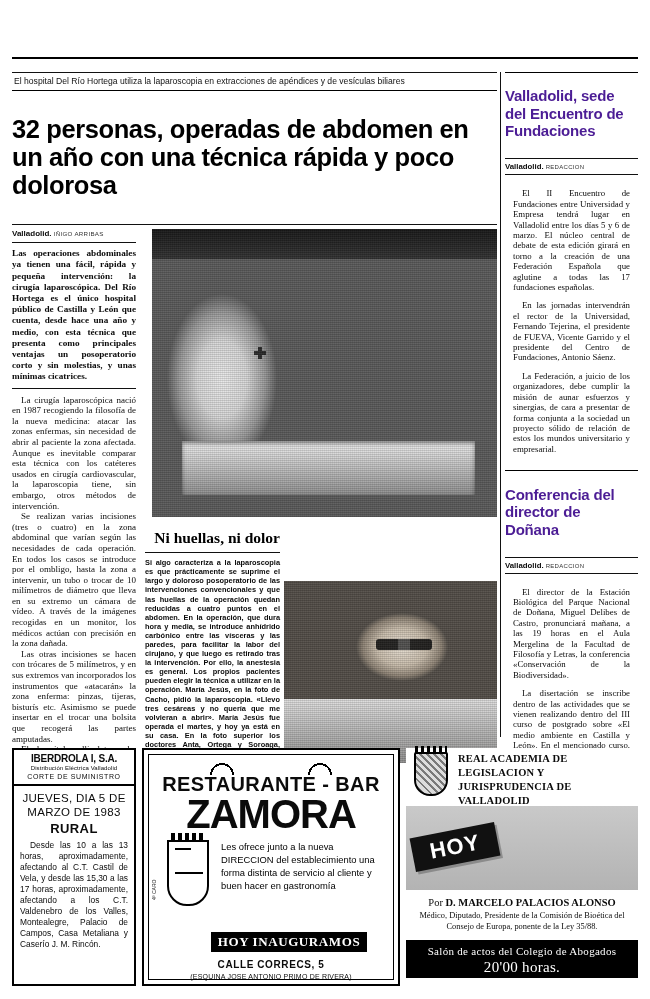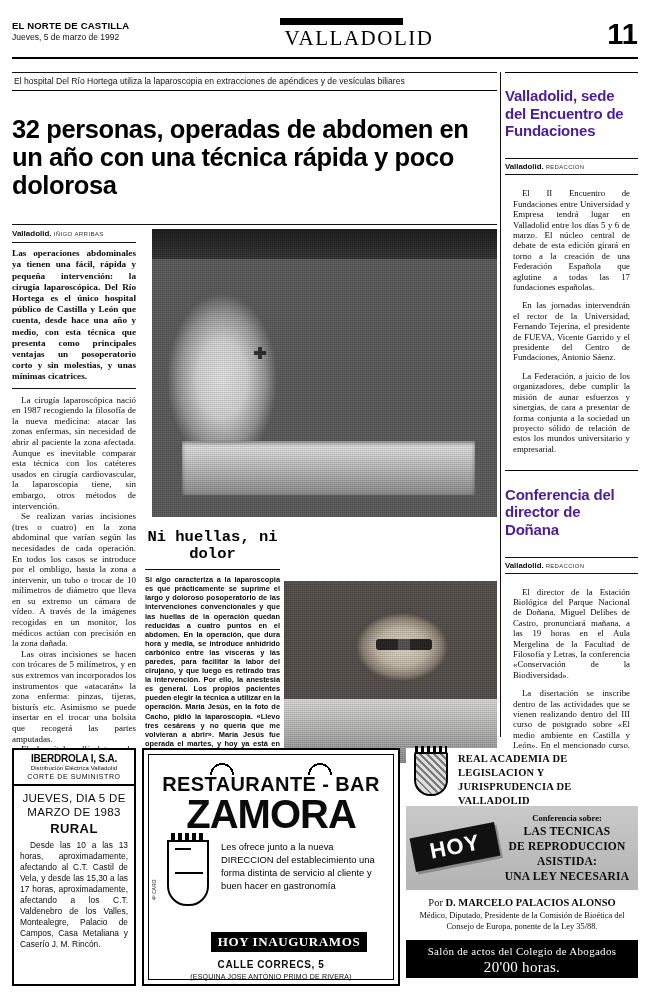--- a/index.html
+++ b/index.html
@@ -92,23 +92,23 @@
   .bodytext {
     font-family:"Liberation Serif", serif;
     font-size:9px; line-height:10.6px;
     text-align:justify;
     hyphens:auto;
   }
   .bodytext p { margin:0; text-indent:9px; }
 
   
   .subhead {
-    font-family:Liberation Mono, monospace;
+    font-family:Liberation Serif, serif;
     font-weight:bold; font-size:15.5px; line-height:17px;
-    text-align:center; color:#000;
+    text-align:right; color:#000;
     padding:4px 0 6px 0;
   }
   .captiontext {
     font-family:"Liberation Sans", sans-serif;
     font-weight:bold;
     font-size:7.4px; line-height:9.1px;
     text-align:justify;
   }
   .captiontext p { margin:0; }
 
@@ -292,29 +292,20 @@
     font-family:"Liberation Serif", serif; font-size:11px; line-height:16px;
     letter-spacing:.3px; padding:3px 0;
   }
   .ram-foot .f2 { font-size:15px; }
 </style>
 </head>
 <body>
 
 <div class="page">
 
-  <div class="masthead">
-    <div class="mast-left">
-      <div class="mast-title">EL NORTE DE CASTILLA</div>
-      <div class="mast-date">Jueves, 5 de marzo de 1992</div>
-    </div>
-    <div class="mast-blackbar"></div>
-    <div class="mast-section">VALLADOLID</div>
-    <div class="mast-pageno">11</div>
-  </div>
   <div class="mast-rule"></div>
 
   <div class="vrule"></div>
 
   <div class="main-area">
 
     <div class="rule-thin"></div>
     <div class="kicker">El hospital Del Río Hortega utiliza la laparoscopia en extracciones de apéndices y de vesículas biliares</div>
     <div class="rule-med"></div>
 
@@ -428,26 +419,20 @@
       <div class="zam-vside">4º CARO</div>
     </div>
 
     <div class="ad ad-ram">
       <div class="ram-head">
         <div class="ram-crest"></div>
         <div class="ram-title">REAL ACADEMIA DE LEGISLACION Y JURISPRUDENCIA DE VALLADOLID</div>
       </div>
       <div class="ram-mid">
         <div class="ram-hoy">HOY</div>
-        <div class="ram-conf">
-          <div class="c1">Conferencia sobre:</div>
-          <div class="c2">LAS TECNICAS</div>
-          <div class="c2">DE REPRODUCCION ASISTIDA:</div>
-          <div class="c2">UNA LEY NECESARIA</div>
-        </div>
       </div>
       <div class="ram-by">
         <div class="b1">
           <span>Por</span>
           <b>D. MARCELO PALACIOS ALONSO</b>
         </div>
         <div class="b2">Médico, Diputado, Presidente de la Comisión de Bioética del Consejo de Europa, ponente de la Ley 35/88.</div>
       </div>
       <div class="ram-foot">
         <div>Salón de actos del Colegio de  Abogados</div>

